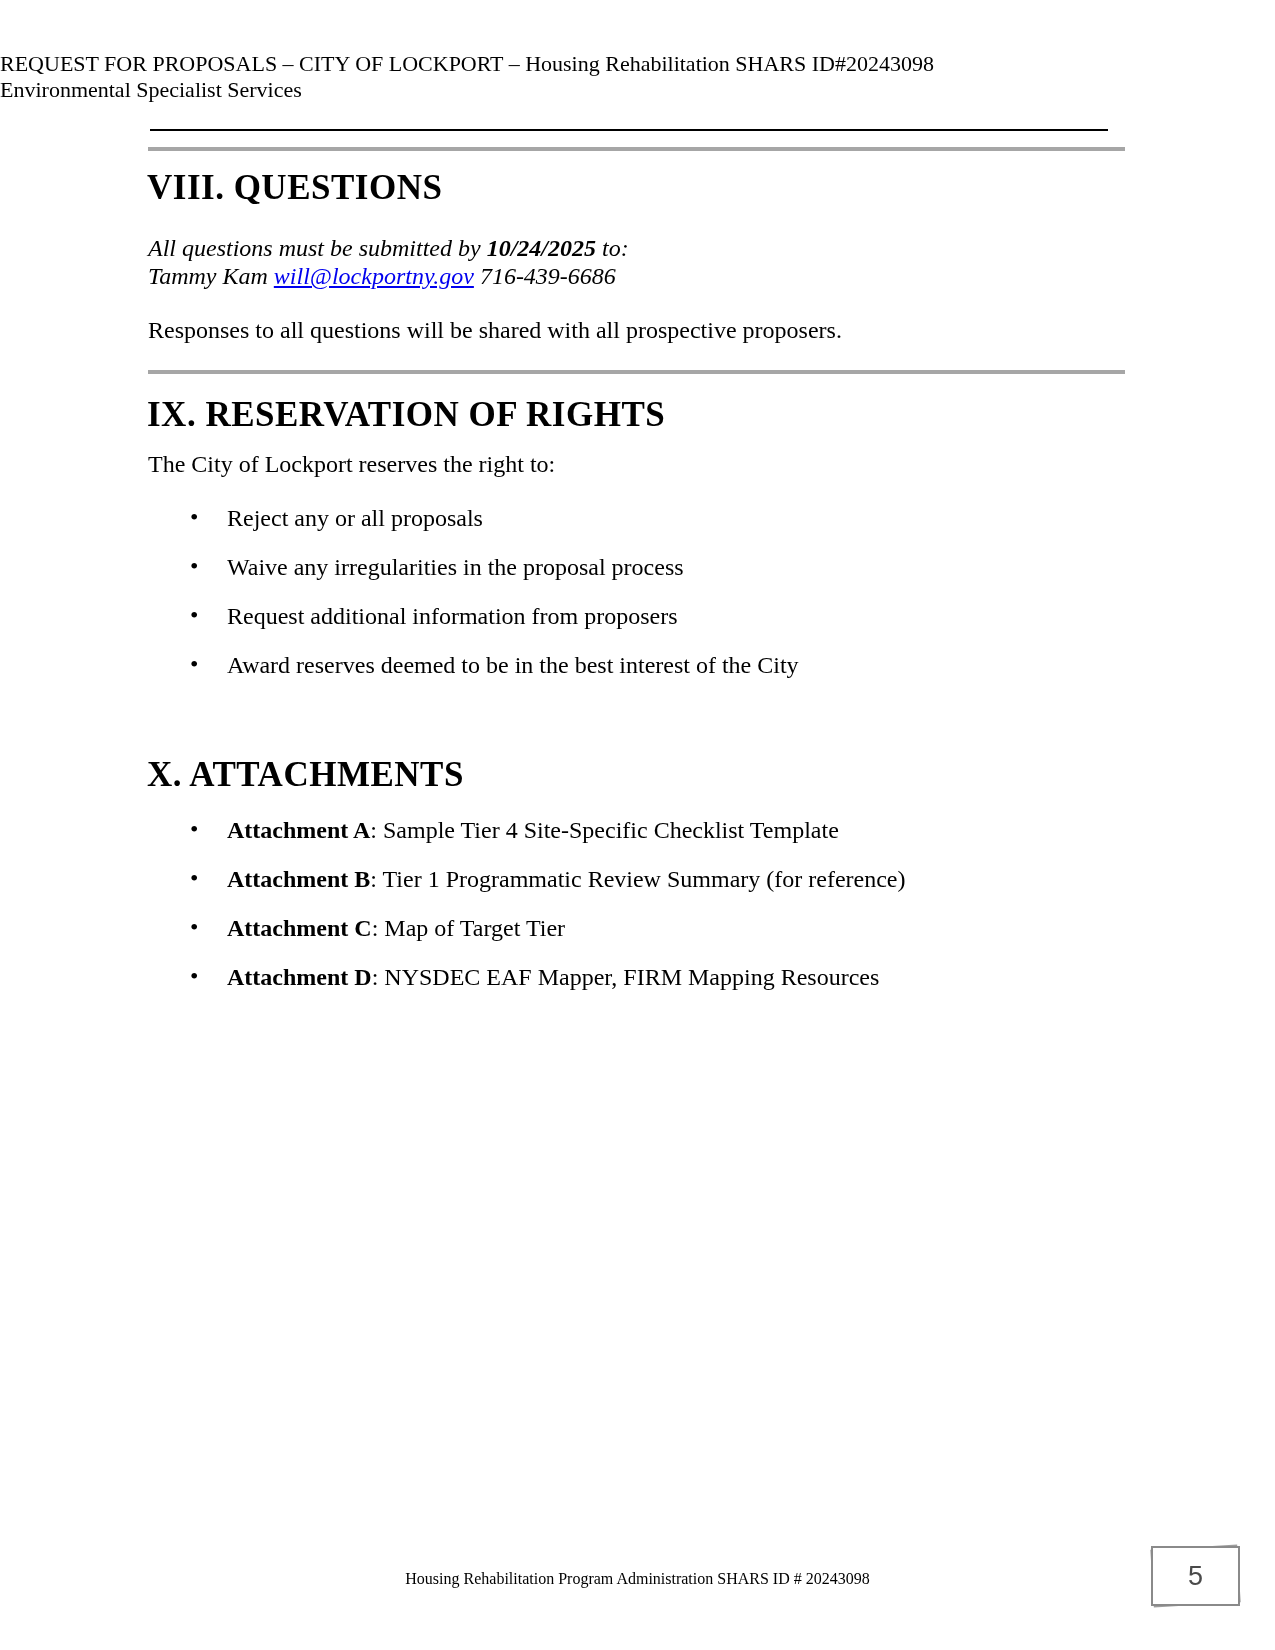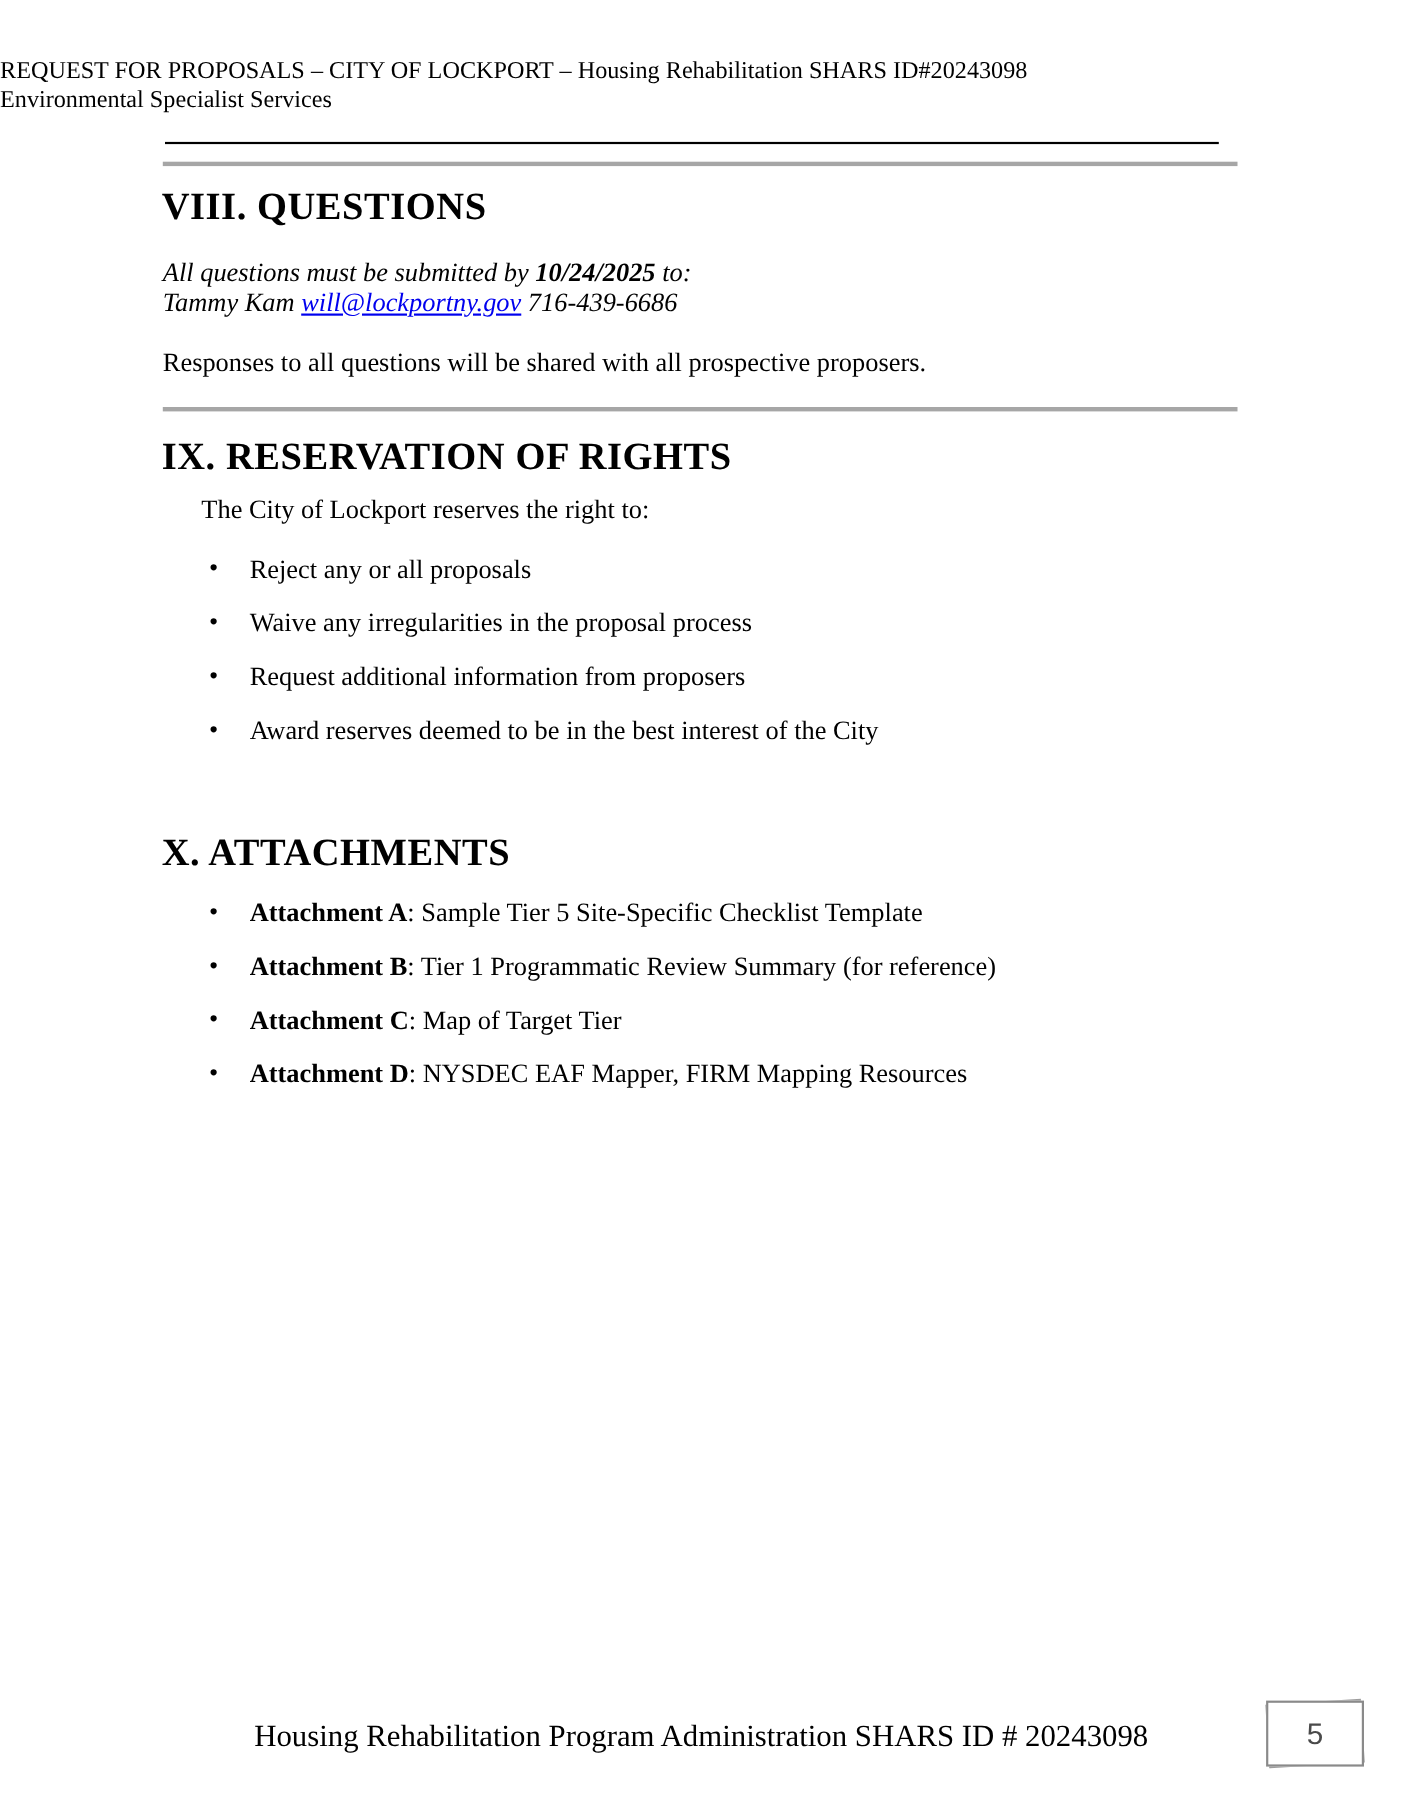--- a/index.html
+++ b/index.html
@@ -61,21 +61,21 @@
 
   .body-text {
     position: absolute;
     left: 148px;
     font-size: 24px;
     line-height: 28px;
     white-space: nowrap;
   }
   .para-deadline  { top: 234px; font-style: italic; }
   .para-responses { top: 316px; }
-  .para-rights-intro { top: 450px; margin-left: 35px; }
+  .para-rights-intro { top: 450px; }
 
   .bold { font-weight: bold; }
 
   a.email-link {
     color: #0000ee;
     text-decoration: underline;
     cursor: pointer;
   }
 
   ul.bullet-list {
@@ -100,21 +100,21 @@
     font-size: 24px;
   }
 
   
   .footer-text {
     position: absolute;
     top: 1565px;
     left: 0;
     width: 1275px;
     text-align: center;
-    font-size: 28px;
+    font-size: 16px;
     line-height: 28px;
   }
   .page-num-box {
     position: absolute;
     left: 1151px;
     top: 1546px;
     width: 89px;
     height: 60px;
   }
   .page-num-box .box-back {
@@ -168,21 +168,21 @@
   <ul class="bullet-list rights-list">
     <li><span class="bullet-dot">•</span><span>Reject any or all proposals</span></li>
     <li><span class="bullet-dot">•</span><span>Waive any irregularities in the proposal process</span></li>
     <li><span class="bullet-dot">•</span><span>Request additional information from proposers</span></li>
     <li><span class="bullet-dot">•</span><span>Award reserves deemed to be in the best interest of the City</span></li>
   </ul>
 
   <h1 class="section-heading heading-attachments">X. ATTACHMENTS</h1>
 
   <ul class="bullet-list attachments-list">
-    <li><span class="bullet-dot">•</span><span class="bold">Attachment A</span><span>: Sample Tier 5 Site-Specific Checklist Template</span></li>
+    <li><span class="bullet-dot">•</span><span class="bold">Attachment A</span><span>: Sample Tier 4 Site-Specific Checklist Template</span></li>
     <li><span class="bullet-dot">•</span><span class="bold">Attachment B</span><span>: Tier 1 Programmatic Review Summary (for reference)</span></li>
     <li><span class="bullet-dot">•</span><span class="bold">Attachment C</span><span>: Map of Target Tier</span></li>
     <li><span class="bullet-dot">•</span><span class="bold">Attachment D</span><span>: NYSDEC EAF Mapper, FIRM Mapping Resources</span></li>
   </ul>
 
   <div class="footer-text">Housing Rehabilitation Program Administration SHARS ID # 20243098</div>
 
   <div class="page-num-box">
     <div class="box-back"></div>
     <div class="box-front">5</div>

